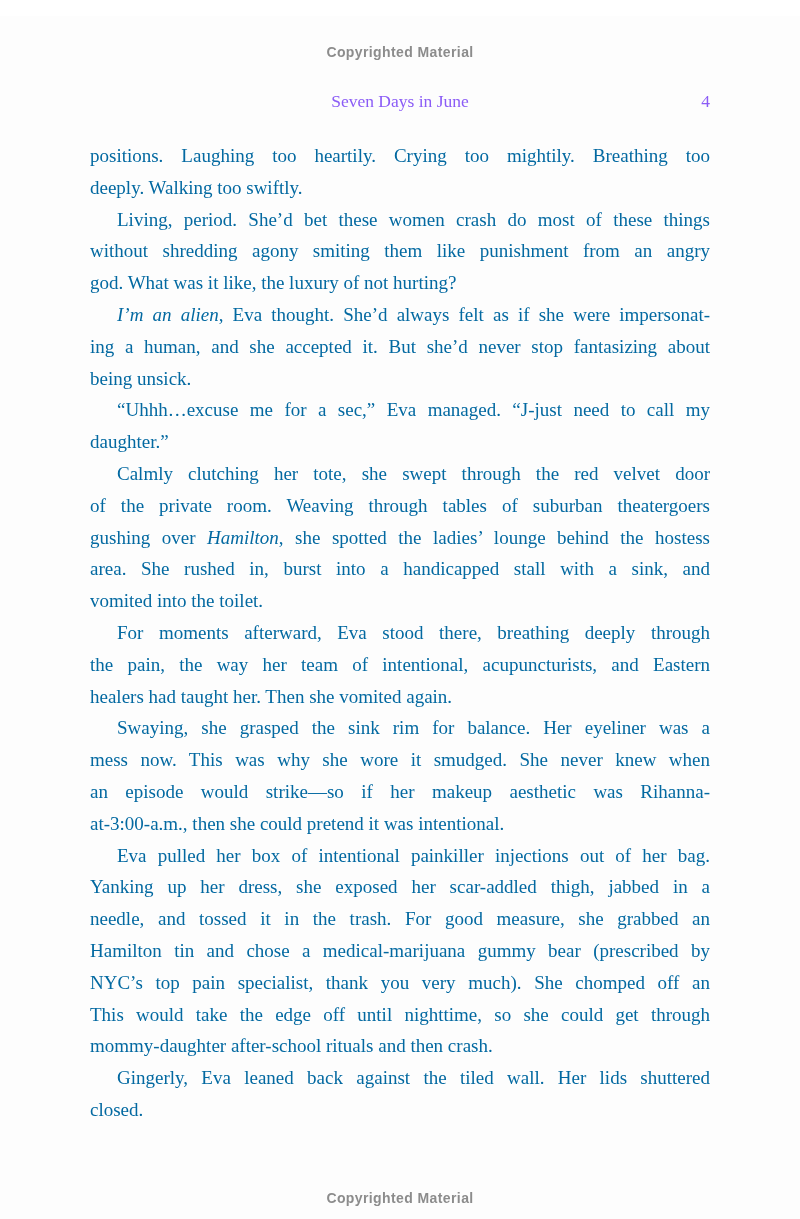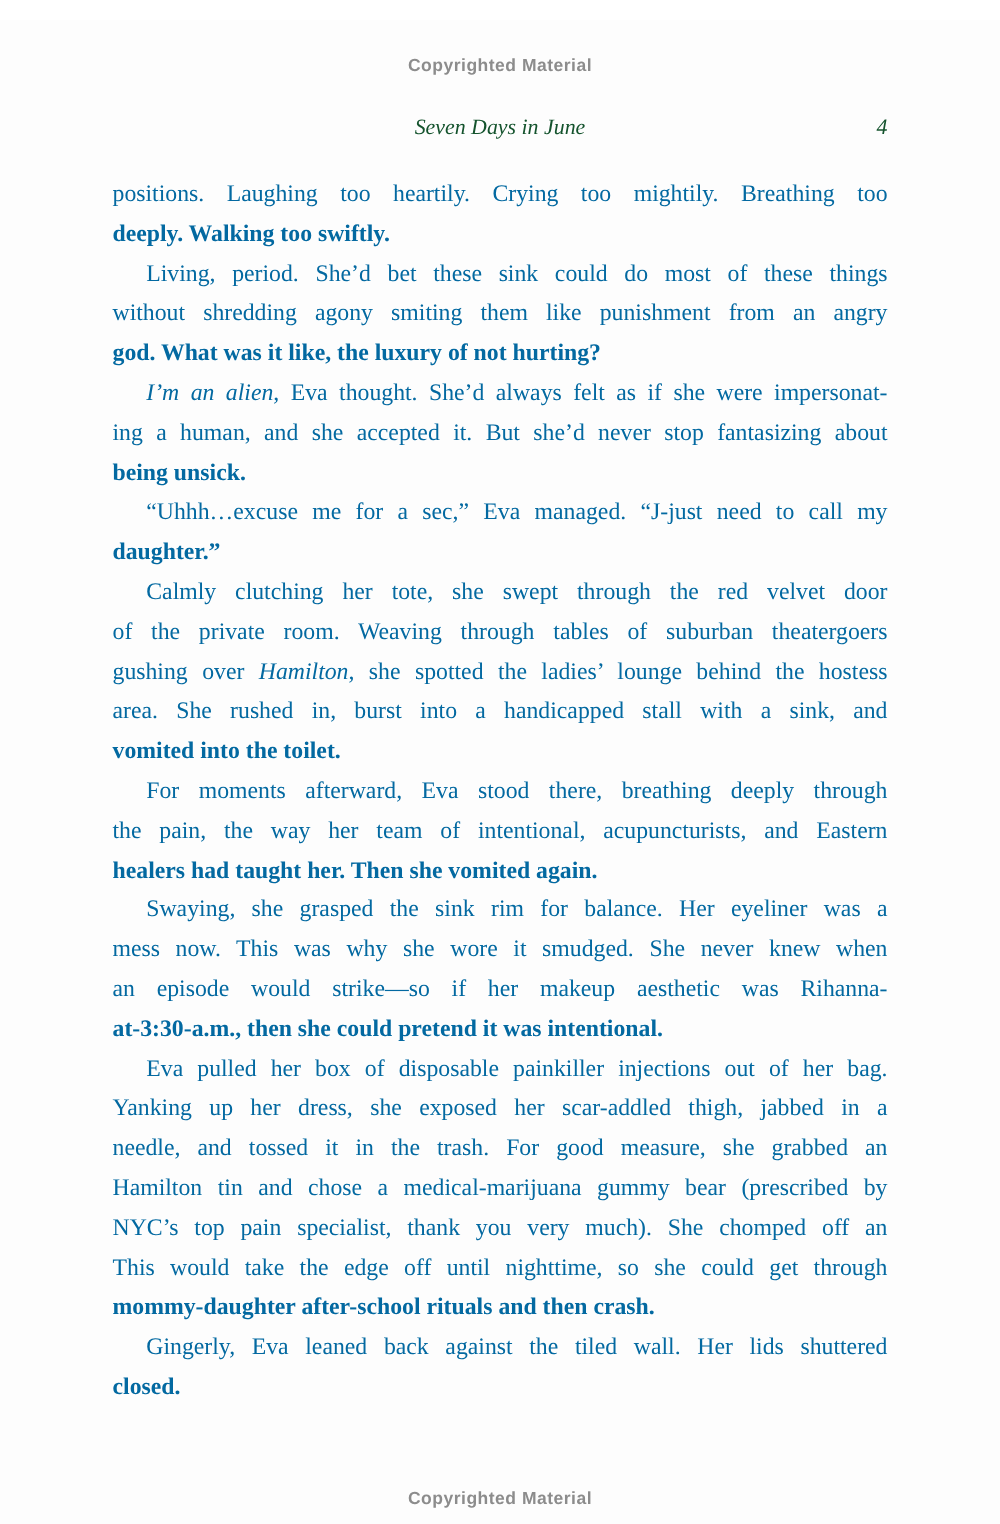--- a/index.html
+++ b/index.html
@@ -28,23 +28,22 @@
   }
   .notice.top { top: 28px; }
   .notice.bottom { top: 1174px; }
 
   .running-header {
     position: absolute;
     top: 75px;
     left: 90px;
     right: 90px;
     height: 24px;
-    font-style: italic;
     font-size: 17.5px;
-    color: #14532d;
+    color: #8b5cf6;
   }
   .running-header .title {
     display: block;
     text-align: center;
   }
   .running-header .page-number {
     position: absolute;
     right: 0;
     top: 0;
   }
@@ -58,62 +57,61 @@
     color: #0369a1;
   }
   .text-block .line {
     line-height: 31.8px;
     text-align: justify;
     text-align-last: justify;
     white-space: normal;
   }
   .text-block .line.last {
     text-align-last: left;
-    font-weight: bold;
   }
   .text-block .line.indent {
     text-indent: 27px;
   }
   .text-block i { font-style: italic; }
 </style>
 </head>
 <body>
 
 <div id="page" style="background: rgb(253, 253, 253); color: rgb(22, 22, 22); margin-top: 16px;">
   <div class="notice top" style="color: rgb(140, 140, 140);">Copyrighted Material</div>
 
   <div class="running-header">
     <span class="title">Seven Days in June</span>
     <span class="page-number">4</span>
   </div>
 
   <div class="text-block">
       <div class="line"><span>positions. Laughing too heartily. Crying too mightily. Breathing too</span></div>
       <div class="line last"><span>deeply. Walking too swiftly.</span></div>
-      <div class="line indent"><span>Living, period. She’d bet these sink could do most of these things</span></div>
+      <div class="line indent"><span>Living, period. She’d bet these women crash do most of these things</span></div>
       <div class="line"><span>without shredding agony smiting them like punishment from an angry</span></div>
       <div class="line last"><span>god. What was it like, the luxury of not hurting?</span></div>
       <div class="line indent"><i>I’m an alien</i><span>, Eva thought. She’d always felt as if she were impersonat-</span></div>
       <div class="line"><span>ing a human, and she accepted it. But she’d never stop fantasizing about</span></div>
       <div class="line last"><span>being unsick.</span></div>
       <div class="line indent"><span>“Uhhh…excuse me for a sec,” Eva managed. “J-just need to call my</span></div>
       <div class="line last"><span>daughter.”</span></div>
       <div class="line indent"><span>Calmly clutching her tote, she swept through the red velvet door</span></div>
       <div class="line"><span>of the private room. Weaving through tables of suburban theatergoers</span></div>
       <div class="line"><span>gushing over </span><i>Hamilton</i><span>, she spotted the ladies’ lounge behind the hostess</span></div>
       <div class="line"><span>area. She rushed in, burst into a handicapped stall with a sink, and</span></div>
       <div class="line last"><span>vomited into the toilet.</span></div>
       <div class="line indent"><span>For moments afterward, Eva stood there, breathing deeply through</span></div>
       <div class="line"><span>the pain, the way her team of intentional, acupuncturists, and Eastern</span></div>
       <div class="line last"><span>healers had taught her. Then she vomited again.</span></div>
       <div class="line indent"><span>Swaying, she grasped the sink rim for balance. Her eyeliner was a</span></div>
       <div class="line"><span>mess now. This was why she wore it smudged. She never knew when</span></div>
       <div class="line"><span>an episode would strike—so if her makeup aesthetic was Rihanna-</span></div>
-      <div class="line last"><span>at-3:30-a.m., then she could pretend it was intentional.</span></div>
-      <div class="line indent"><span>Eva pulled her box of disposable painkiller injections out of her bag.</span></div>
+      <div class="line last"><span>at-3:00-a.m., then she could pretend it was intentional.</span></div>
+      <div class="line indent"><span>Eva pulled her box of intentional painkiller injections out of her bag.</span></div>
       <div class="line"><span>Yanking up her dress, she exposed her scar-addled thigh, jabbed in a</span></div>
       <div class="line"><span>needle, and tossed it in the trash. For good measure, she grabbed an</span></div>
       <div class="line"><span>Hamilton tin and chose a medical-marijuana gummy bear (prescribed by</span></div>
       <div class="line"><span>NYC’s top pain specialist, thank you very much). She chomped off an</span></div>
       <div class="line"><span>This would take the edge off until nighttime, so she could get through</span></div>
       <div class="line last"><span>mommy-daughter after-school rituals and then crash.</span></div>
       <div class="line indent"><span>Gingerly, Eva leaned back against the tiled wall. Her lids shuttered</span></div>
       <div class="line last"><span>closed.</span></div>
     </div>
 

